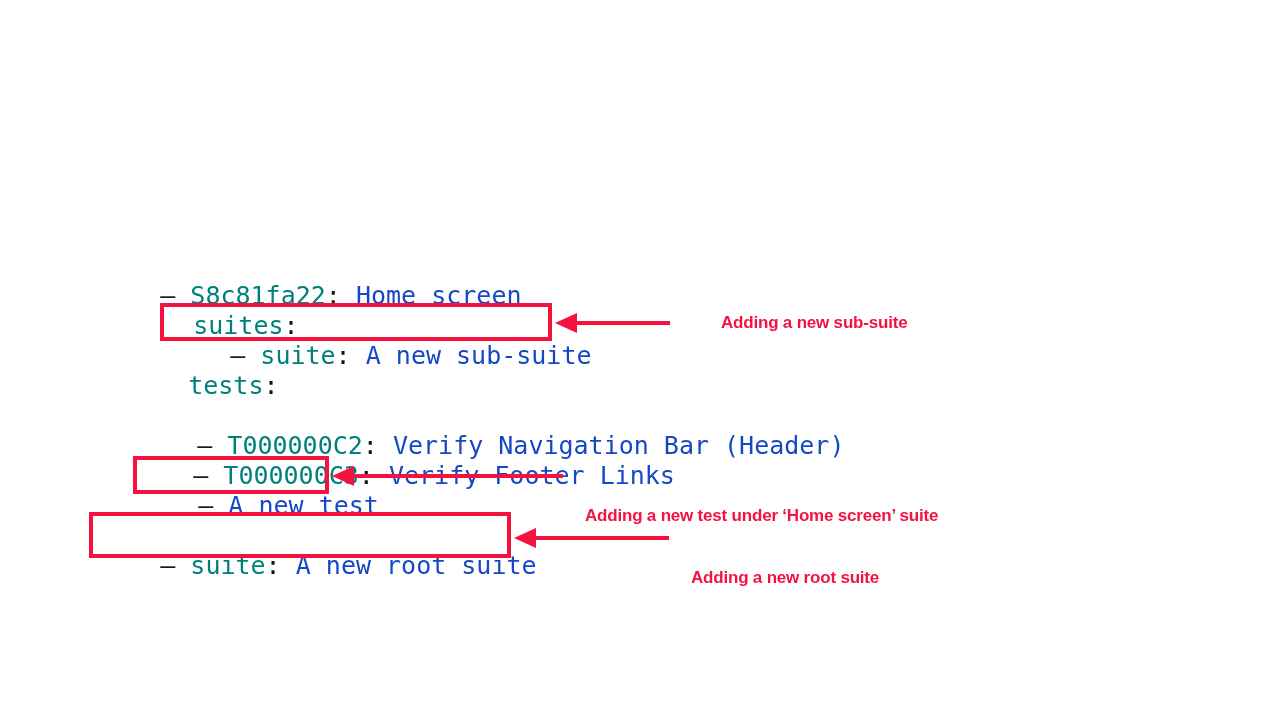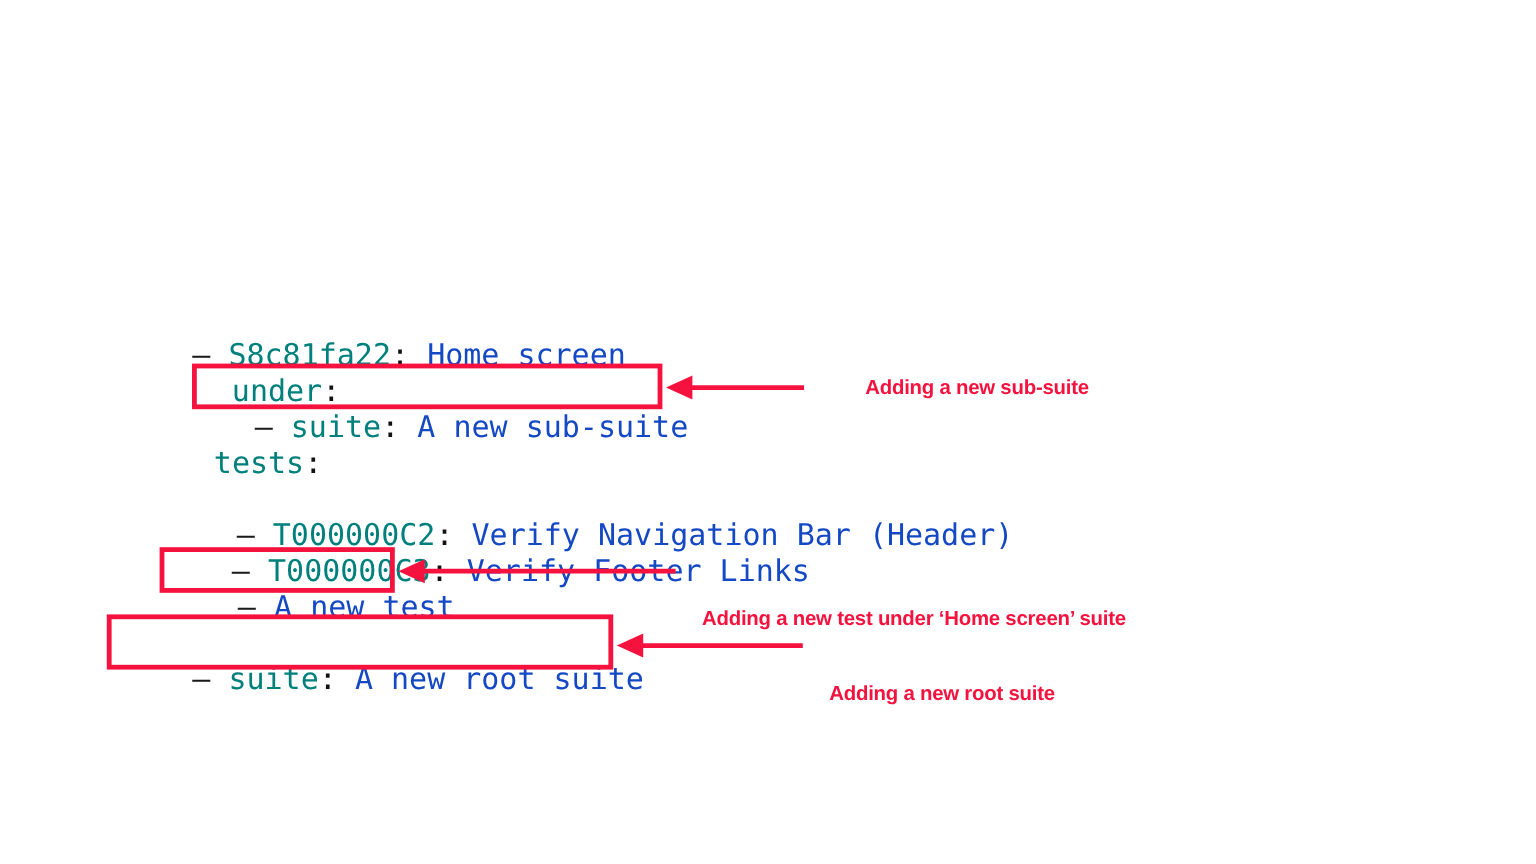--- a/index.html
+++ b/index.html
@@ -67,28 +67,28 @@
 </head>
 <body>
 
 <div id="tree">
 
   <div class="line" style="left:100px; top:251px;">
     <span class="dash">–</span><span> </span><span class="key">S8c81fa22</span><span class="colon">:</span><span> </span><span class="value">Home screen</span>
   </div>
 
   <div class="line" style="left:133px; top:281px;">
-    <span class="key">under</span><span class="colon">:</span>
+    <span class="key">suites</span><span class="colon">:</span>
   </div>
 
-  <div class="line" style="left:152px; top:311px;">
+  <div class="line" style="left:170px; top:311px;">
     <span class="dash">–</span><span> </span><span class="key">suite</span><span class="colon">:</span><span> </span><span class="value">A new sub-suite</span>
   </div>
 
-  <div class="line" style="left:118px; top:341px;">
+  <div class="line" style="left:128px; top:341px;">
     <span class="key">tests</span><span class="colon">:</span>
   </div>
 
 
   <div class="line" style="left:137px; top:401px;">
     <span class="dash">–</span><span> </span><span class="key">T000000C2</span><span class="colon">:</span><span> </span><span class="value">Verify Navigation Bar (Header)</span>
   </div>
 
   <div class="line" style="left:133px; top:431px;">
     <span class="dash">–</span><span> </span><span class="key">T000000C3</span><span class="colon">:</span><span> </span><span class="value">Verify Footer Links</span>

